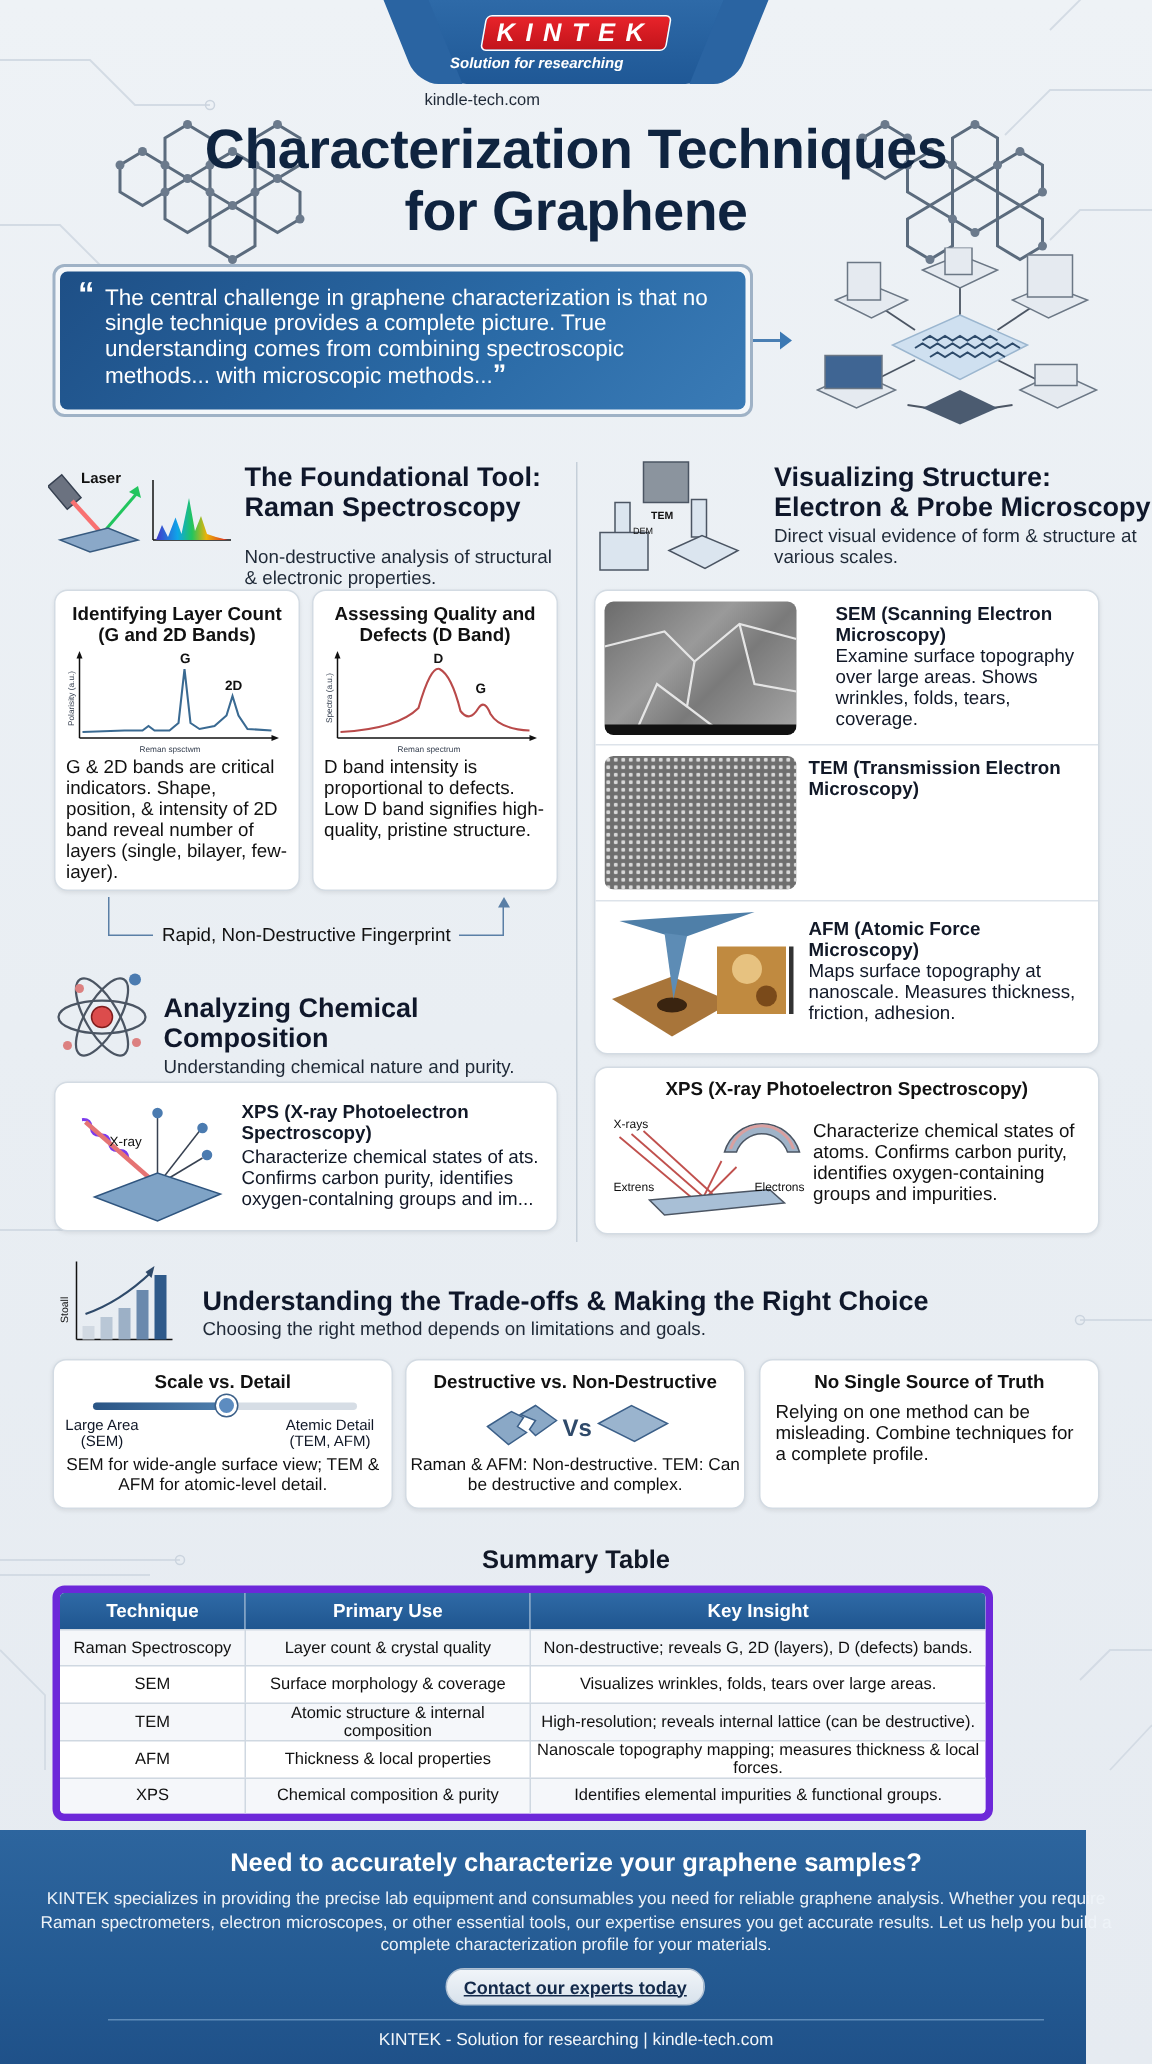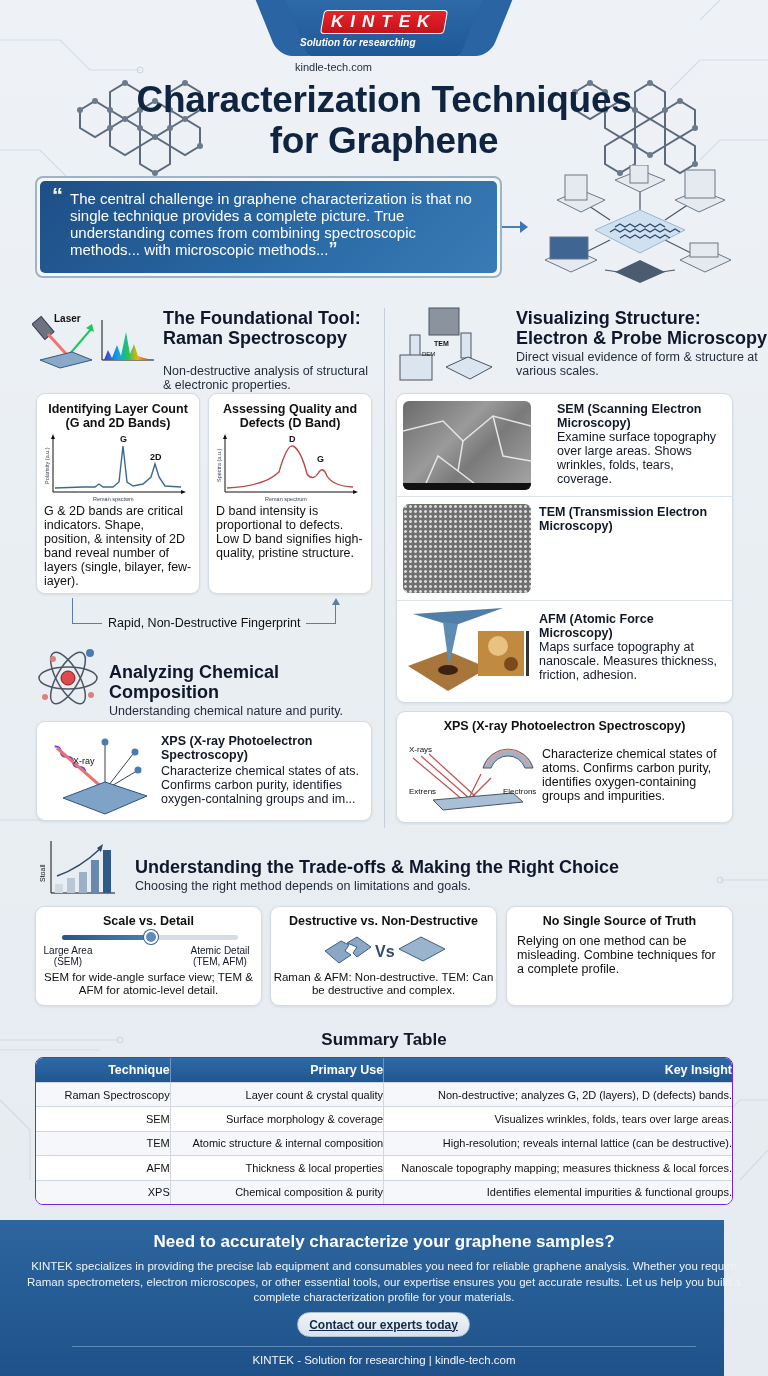--- a/index.html
+++ b/index.html
@@ -27,21 +27,21 @@
     position: absolute; left: 322px; top: 10px; width: 124px; height: 24px; z-index: 2;
     background: linear-gradient(180deg, #e8232a, #c2141b);
     border: 1.5px solid #fff; border-radius: 4px; transform: skewX(-10deg);
     color: #fff; font-weight: bold; font-style: italic; font-size: 17px; letter-spacing: 7px;
     display: flex; align-items: center; justify-content: center;
   }
   .brand-tagline {
     position: absolute; left: 300px; top: 37px; width: 168px; text-align: left; z-index: 2;
     color: #fff; font-weight: bold; font-style: italic; font-size: 10px;
   }
-  .site-url { position: absolute; left: 12px; width: 621px; top: 61px; text-align: center; font-size: 11px; color: #1f2937; padding-left: 22px; }
+  .site-url { position: absolute; left: 0; width: 621px; top: 61px; text-align: center; font-size: 11px; color: #1f2937; padding-left: 22px; }
   .main-title {
     position: absolute; left: 0; width: 768px; top: 79px; text-align: center;
     font-weight: bold; font-size: 37px; line-height: 41px; color: #0f2440; letter-spacing: -0.3px;
   }
   .hex-deco { position: absolute; }
 
   
   .quote-box {
     position: absolute; left: 35px; top: 176px; width: 467px; height: 102px;
     border: 2px solid #9fb2c6; border-radius: 8px; padding: 3px; background: #f4f7fa;
@@ -77,22 +77,22 @@
   .micro-text .b { font-size: 12.5px; line-height: 14px; }
 
   .flow-line { position: absolute; border-color: #5a7fa6; border-style: solid; }
 
   
   .trade-card .card-title { margin-top: 7px; }
 
   
   .sum-title { position: absolute; left: 0; width: 768px; top: 1030px; text-align: center; font-weight: bold; font-size: 17px; }
   table.summary {
-    position: absolute; left: 35px; top: 1057px; width: 698px; border-collapse: separate; border-spacing: 0;
-    font-size: 11px; text-align: right; background: #fff; border: 1px solid #6d28d9; border-radius: 8px; overflow: hidden;
+    position: absolute; left: 35px; top: 1057px; width: 627px; border-collapse: separate; border-spacing: 0;
+    font-size: 11px; text-align: center; background: #fff; border: 5px solid #6d28d9; border-radius: 8px; overflow: hidden;
   }
   table.summary th {
     background: linear-gradient(180deg, #2f6aa6, #1f5690); color: #fff; font-weight: bold; font-size: 12.5px;
     height: 24px; border-right: 1px solid #6f95bd;
   }
   table.summary th:last-child, table.summary td:last-child { border-right: none; }
   table.summary td { height: 24.4px; border-top: 1px solid #cfd8e1; border-right: 1px solid #cfd8e1; color: #111; }
   table.summary tr:nth-child(odd) td { background: #f5f7fa; }
 
   
@@ -484,21 +484,21 @@
     <tr>
       <th>Technique</th>
       <th>Primary Use</th>
       <th>Key Insight</th>
     </tr>
   </thead>
   <tbody>
     <tr>
         <td>Raman Spectroscopy</td>
         <td>Layer count &amp; crystal quality</td>
-        <td>Non-destructive; analyzes G, 2D (layers), D (defects) bands.</td>
+        <td>Non-destructive; reveals G, 2D (layers), D (defects) bands.</td>
       </tr>
     <tr>
         <td>SEM</td>
         <td>Surface morphology &amp; coverage</td>
         <td>Visualizes wrinkles, folds, tears over large areas.</td>
       </tr>
     <tr>
         <td>TEM</td>
         <td>Atomic structure &amp; internal composition</td>
         <td>High-resolution; reveals internal lattice (can be destructive).</td>

